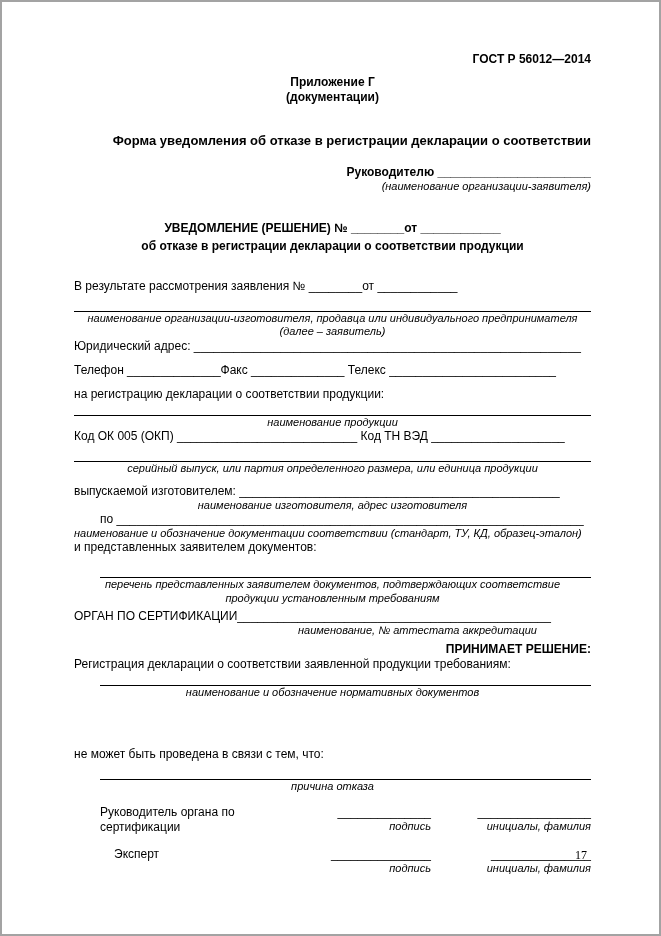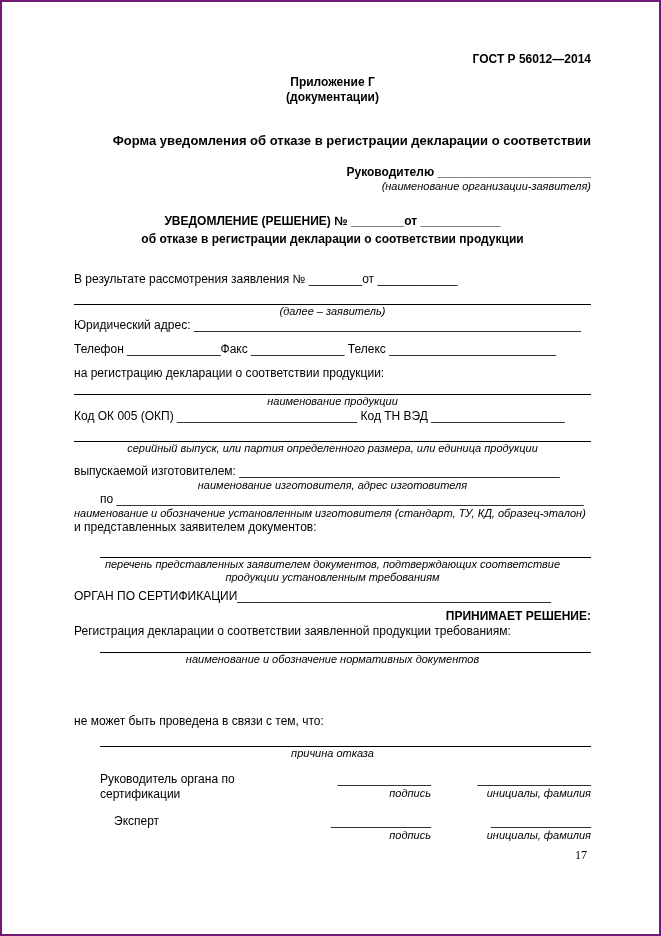--- a/index.html
+++ b/index.html
@@ -6,21 +6,21 @@
     margin: 0;
     padding: 0;
     background: #ffffff;
   }
   .page {
     position: relative;
     width: 661px;
     height: 936px;
     box-sizing: border-box;
     background: #ffffff;
-    border: 2px solid #701a75;
+    border: 2px solid #a3a3a3;
     padding: 50px 68px 0 72px;
     font-family: "Liberation Sans", "DejaVu Sans", sans-serif;
     font-size: 12px;
     color: #000000;
     line-height: 1.25;
   }
   .center  { text-align: center; }
   .caption {
     font-style: italic;
     font-size: 11px;
@@ -32,21 +32,21 @@
     text-align: right;
     font-weight: bold;
     font-size: 13px;
     margin-top: 28px;
   }
   .addressee { text-align: right; margin-top: 16px; }
   .addressee .line { font-weight: bold; }
   .notice-title {
     text-align: center;
     font-weight: bold;
-    margin-top: 20px;
+    margin-top: 27px;
     line-height: 1.45;
   }
   .result-line { margin-top: 24px; }
   .fill-line {
     height: 13px;
     border-bottom: 1px solid #000000;
   }
   .fill-line.indented { margin-left: 26px; }
   .mt4  { margin-top: 4px; }
   .mt6  { }
@@ -93,49 +93,51 @@
   </div>
 
   <div class="notice-title">
     <div>УВЕДОМЛЕНИЕ (РЕШЕНИЕ) № ________от ____________</div>
     <div>об отказе в регистрации декларации о соответствии продукции</div>
   </div>
 
   <div class="result-line">В результате рассмотрения заявления № ________от ____________</div>
 
   <div class="fill-line mt4"></div>
+  <div class="caption center">наименование организации-изготовителя, продавца или индивидуального предпринимателя</div>
   <div class="caption center">(далее – заявитель)</div>
 
   <div class="mt6">Юридический адрес: __________________________________________________________</div>
 
   <div class="mt9">Телефон ______________Факс ______________ Телекс _________________________</div>
 
   <div class="mt9">на регистрацию декларации о соответствии продукции:</div>
 
   <div class="fill-line mt6"></div>
   <div class="caption center">наименование продукции</div>
 
   <div>Код ОК 005 (ОКП) ___________________________ Код ТН ВЭД ____________________</div>
 
   <div class="fill-line mt4"></div>
   <div class="caption center">серийный выпуск, или партия определенного размера, или единица продукции</div>
 
   <div class="mt9">выпускаемой изготовителем: ________________________________________________</div>
   <div class="caption center">наименование изготовителя, адрес изготовителя</div>
 
   <div class="indent-po">по  ______________________________________________________________________</div>
-  <div class="caption">наименование и обозначение установленным изготовителя (стандарт, ТУ, КД, образец-эталон)</div>
+  <div class="caption">наименование и обозначение документации соответствии (стандарт, ТУ, КД, образец-эталон)</div>
 
   <div>и представленных заявителем документов:</div>
 
   <div class="fill-line indented mt9"></div>
   <div class="caption center">перечень представленных заявителем документов, подтверждающих соответствие</div>
   <div class="caption center">продукции установленным требованиям</div>
 
   <div class="mt4">ОРГАН ПО СЕРТИФИКАЦИИ_______________________________________________</div>
+  <div class="caption cert-caption">наименование, № аттестата аккредитации</div>
 
   <div class="decision-heading">ПРИНИМАЕТ РЕШЕНИЕ:</div>
   <div>Регистрация декларации о соответствии заявленной продукции требованиям:</div>
 
   <div class="fill-line indented mt6"></div>
   <div class="caption center">наименование и обозначение нормативных документов</div>
 
   <div class="mt48">не может быть проведена в связи с тем, что:</div>
 
   <div class="fill-line indented mt4"></div>

